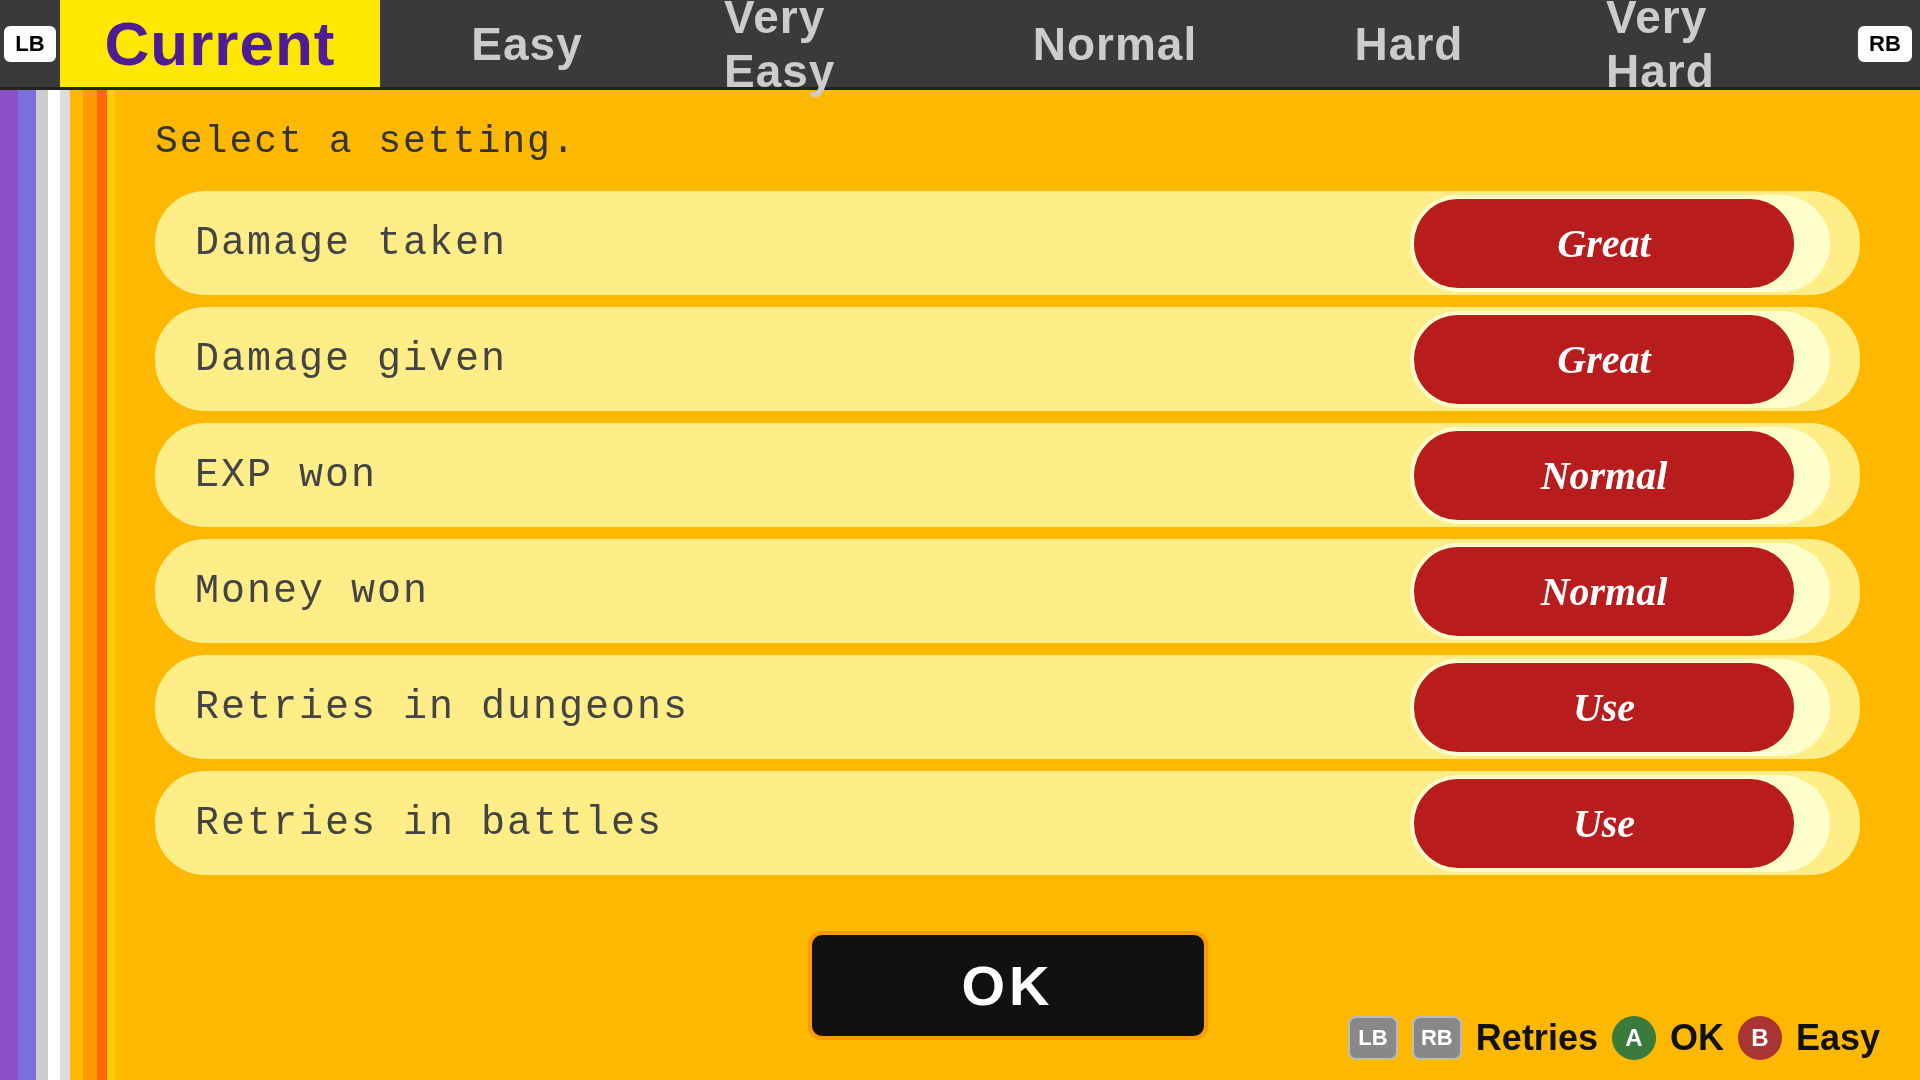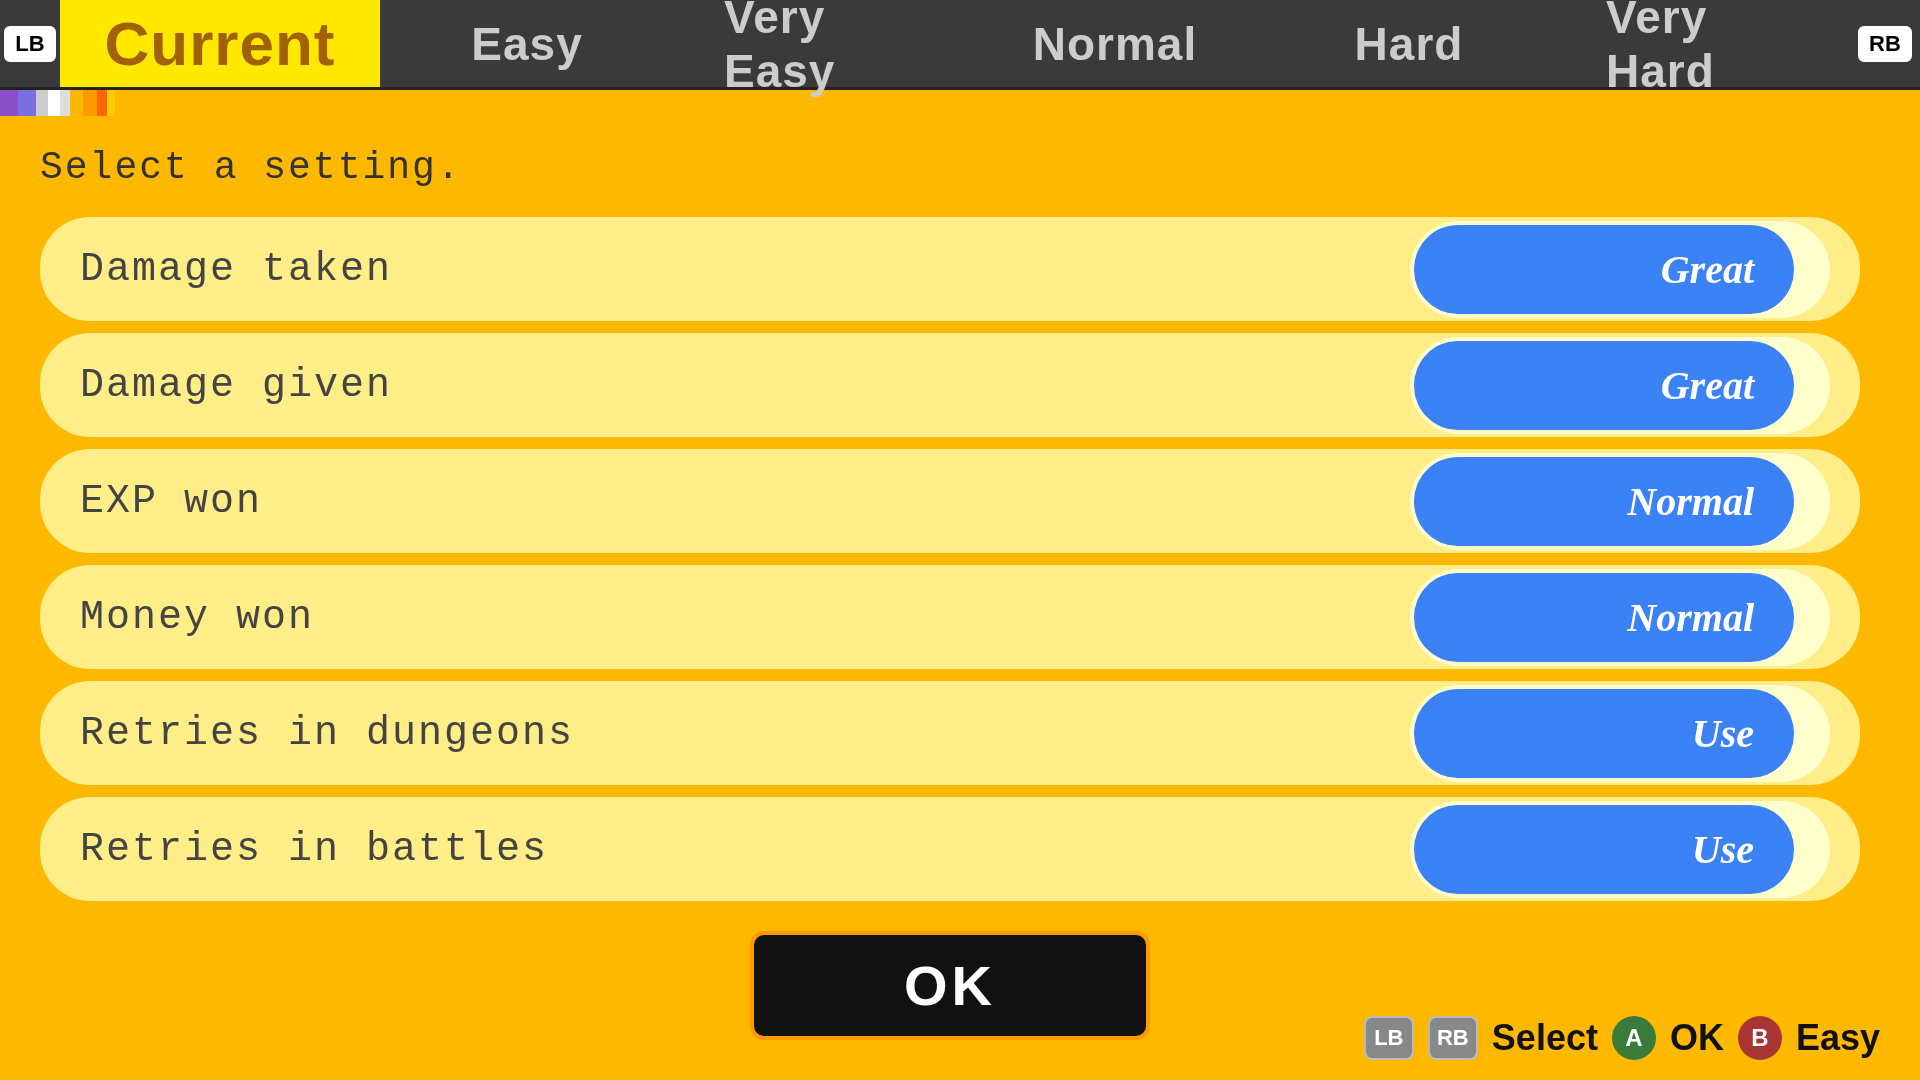--- a/index.html
+++ b/index.html
@@ -51,21 +51,21 @@
       align-items: center;
       justify-content: center;
       background: #FFE800;
       padding: 0 40px;
       min-width: 320px;
     }
 
     .tab-current-label {
       font-size: 62px;
       font-weight: 900;
-      color: #a16207;
+      color: #4c1d95;
       font-family: Arial Black, Arial, sans-serif;
       letter-spacing: 1px;
     }
 
     .tab-item {
       display: flex;
       align-items: center;
       justify-content: center;
       padding: 0 50px;
       cursor: pointer;
@@ -101,21 +101,21 @@
       border-radius: 6px;
       padding: 2px 8px;
       font-size: 22px;
       font-weight: bold;
       font-family: Arial, sans-serif;
     }
 
     
     .main-area {
       display: flex;
-      flex-direction: column;
+      flex-direction: row;
       height: calc(1080px - 90px);
       background: #FFB800;
     }
 
     
     .color-strip {
       width: 115px;
       display: flex;
       flex-direction: row;
       align-items: stretch;
@@ -172,30 +172,30 @@
     .setting-value-wrap {
       display: flex;
       align-items: center;
       background: #FFFFCC;
       border-radius: 50px;
       padding: 4px 6px 4px 4px;
       min-width: 420px;
     }
 
     .setting-value-btn {
-      background: #3b82f6;
+      background: #b91c1c;
       border-radius: 44px;
       padding: 21px 40px;
       font-size: 40px;
       color: white;
       font-family: 'Georgia', serif;
       font-style: italic;
       font-weight: bold;
       min-width: 380px;
-      text-align: right;
+      text-align: center;
       cursor: pointer;
     }
 
     
     .ok-btn-wrap {
       display: flex;
       justify-content: center;
       margin: 30px 0 20px 0;
     }
 
@@ -371,18 +371,18 @@
     <div class="ok-btn-wrap">
       <div class="ok-button">OK</div>
     </div>
 
   </div>
 </div>
 
 <div class="bottom-bar">
   <span class="controller-badge">LB</span>
   <span class="controller-badge">RB</span>
-  <span class="bottom-action-label">Select</span>
+  <span class="bottom-action-label">Retries</span>
   <span class="badge-a">A</span>
   <span class="bottom-action-label">OK</span>
   <span class="badge-b">B</span>
   <span class="bottom-action-label">Easy</span>
 </div>
 
 </body></html>

